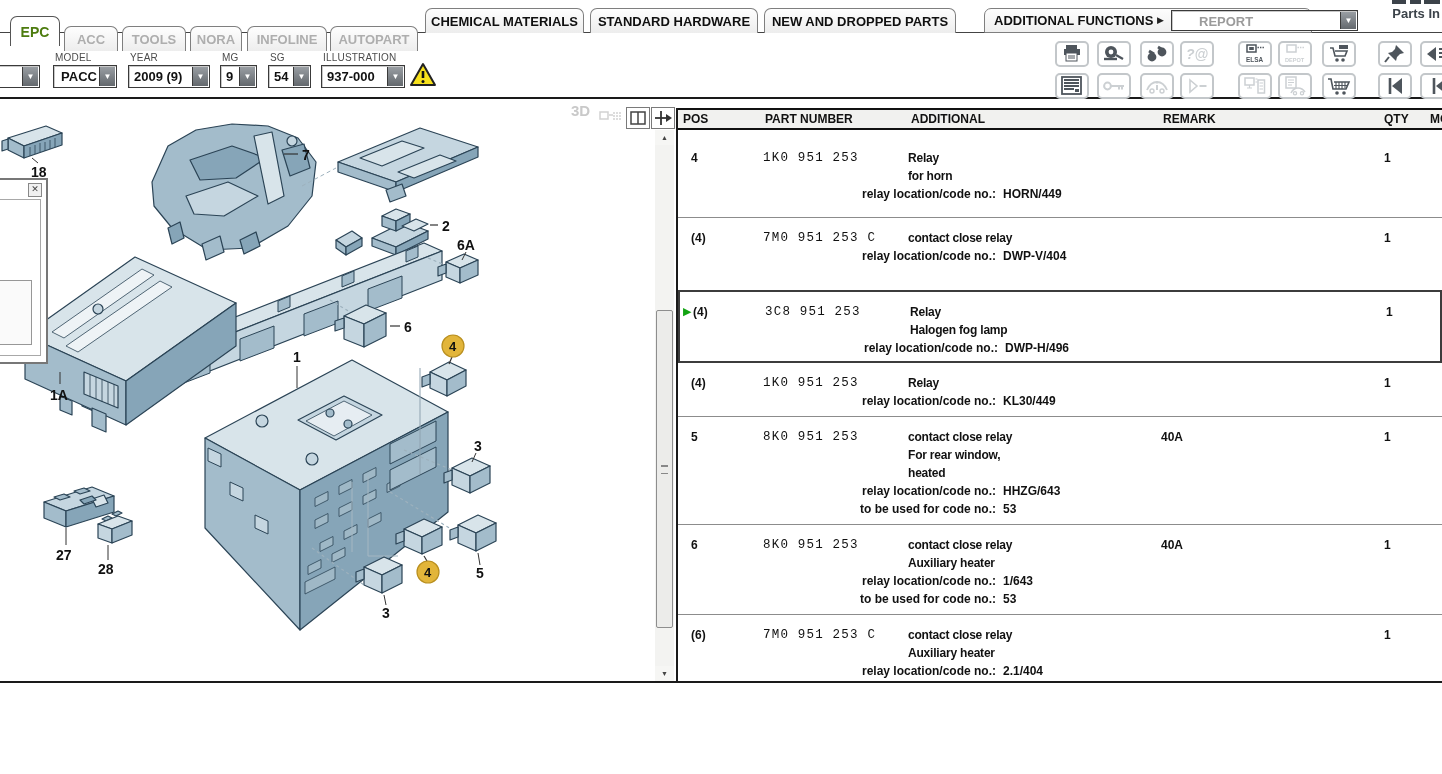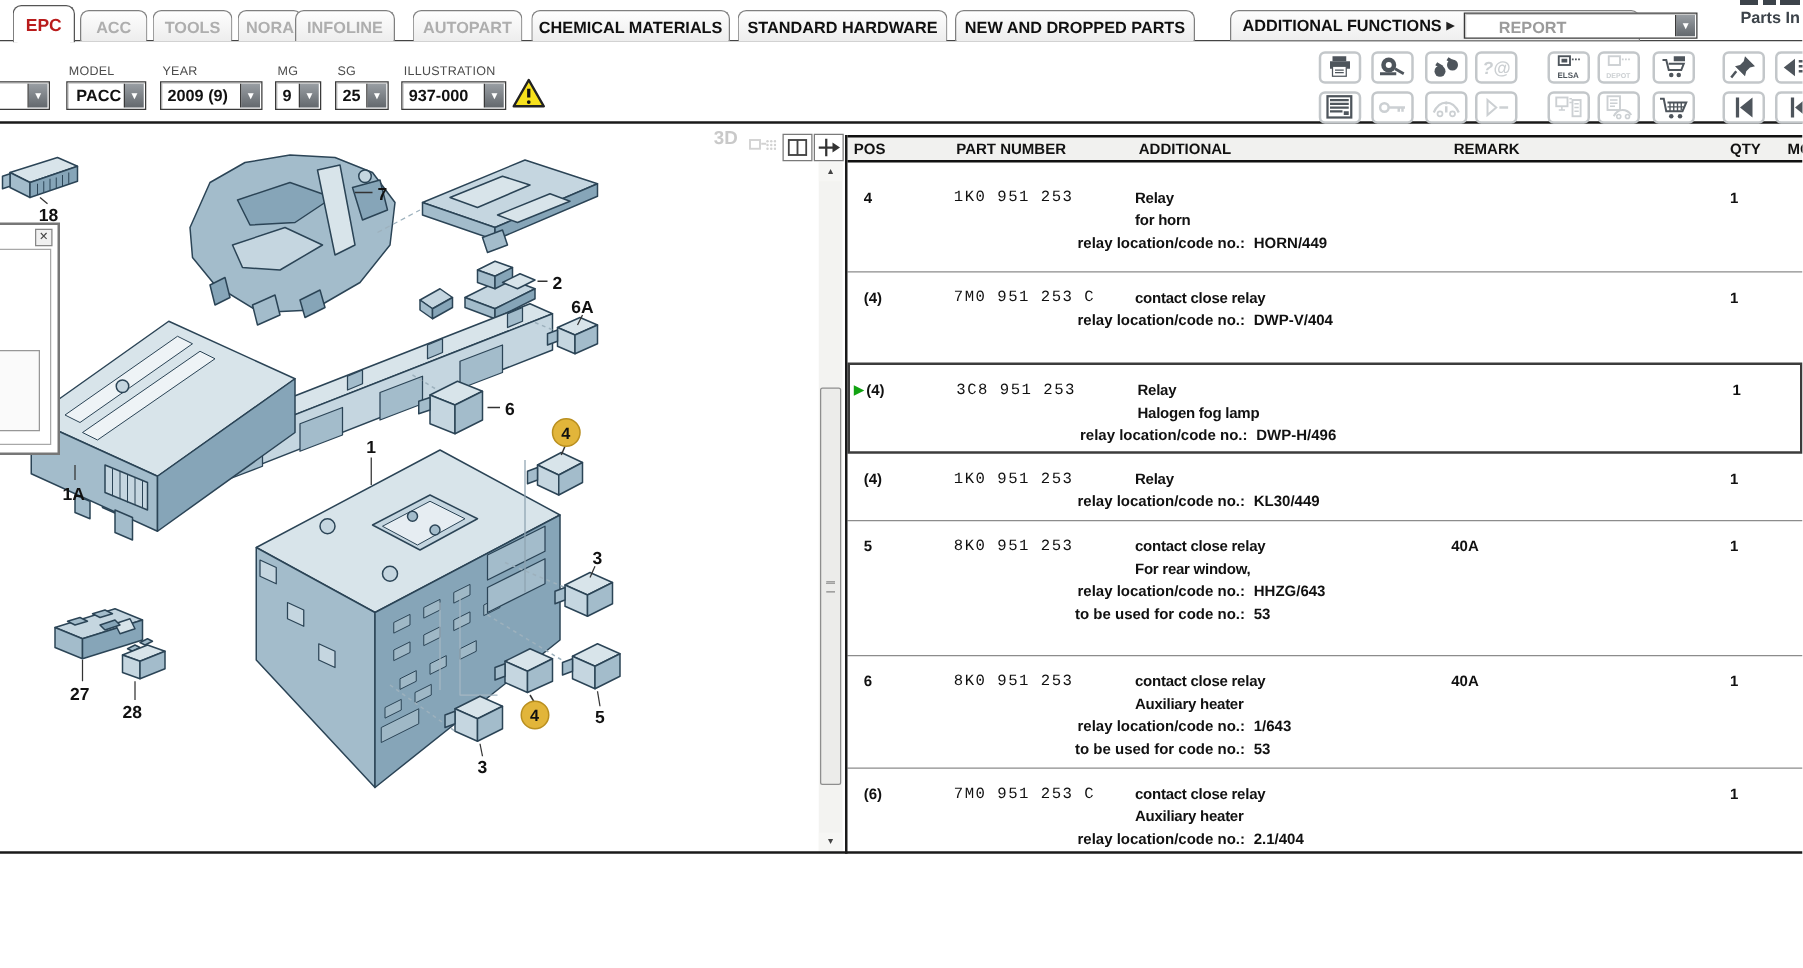--- a/index.html
+++ b/index.html
@@ -3,23 +3,23 @@
 <meta charset="utf-8">
 <style>
   html,body{margin:0;padding:0;}
   #app{position:relative;width:1442px;height:774px;background:#fff;overflow:hidden;
        font-family:"Liberation Sans",sans-serif;color:#111;}
   
   .tabline{position:absolute;top:32px;left:0;right:0;height:1px;background:#444;z-index:1;}
   .tab{position:absolute;top:8px;height:25px;box-sizing:border-box;border:1px solid #7f7f7f;border-bottom:none;
        border-radius:7px 7px 0 0;background:linear-gradient(#fefefe,#ededed);
        display:flex;align-items:center;justify-content:center;font-weight:bold;font-size:13px;z-index:2;}
-  .tab.disabled{color:#aeaeae;}
+  .tab.disabled{color:#aeaeae;margin-top:18px;}
   .tab.enabled{color:#101010;}
-  .tab.active{top:4px;height:30px;background:#fff;z-index:3;font-size:14px;color:#b91c1c;border-color:#555;}
+  .tab.active{top:16px;height:30px;background:#fff;z-index:3;font-size:14px;color:#4d7c0f;border-color:#555;}
   #af-tab{position:absolute;left:984px;top:8px;width:328px;height:25px;box-sizing:border-box;
           border:1px solid #7f7f7f;border-radius:7px 7px 0 0;background:linear-gradient(#fdfdfd,#efefef);z-index:2;}
   #af-label{position:absolute;left:9px;top:4px;font-weight:bold;font-size:13px;color:#101010;}
   #af-arrow{position:absolute;left:172px;top:6px;font-size:9px;color:#222;}
   
   #brand{position:absolute;right:2px;top:6px;font-weight:bold;font-size:13px;color:#3c434a;z-index:2;}
   #brand-logo{position:absolute;right:2px;top:0;width:48px;height:4px;z-index:2;
       background:linear-gradient(90deg,#3c434a 30%,#fff 30% 38%,#3c434a 38% 60%,#fff 60% 66%,#3c434a 66%);}
   
   .sel{position:absolute;height:23px;box-sizing:border-box;background:#fff;border:1px solid #3a3a3a;
@@ -85,21 +85,21 @@
 </head>
 <body>
 
 <div id="app">
   <div class="tabline"></div>
   <div id="tabbar">
       <div class="tab active" style="left: 10px; width: 50px;">EPC</div>
       <div class="tab disabled" style="left: 64px; width: 54px;">ACC</div>
       <div class="tab disabled" style="left: 122px; width: 64px;">TOOLS</div>
       <div class="tab disabled" style="left: 190px; width: 52px;">NORA</div>
-      <div class="tab disabled" style="left: 236px; width: 80px;">INFOLINE</div>
+      <div class="tab disabled" style="left: 247px; width: 80px;">INFOLINE</div>
       <div class="tab disabled" style="left: 330px; width: 88px;">AUTOPART</div>
       <div class="tab enabled" style="left: 425px; width: 159px;">CHEMICAL MATERIALS</div>
       <div class="tab enabled" style="left: 590px; width: 168px;">STANDARD HARDWARE</div>
       <div class="tab enabled" style="left: 764px; width: 192px;">NEW AND DROPPED PARTS</div>
     </div>
 
   <div id="af-tab">
     <span id="af-label">ADDITIONAL FUNCTIONS</span>
     <span id="af-arrow">▶</span>
     <div class="sel" style="left:186px;top:1px;width:187px;height:21px;">
@@ -126,21 +126,21 @@
         <span class="val">2009 (9)</span>
         <span class="btn">▼</span>
       </div>
       <div class="flabel" style="left: 222px; top: 52px;">MG</div>
       <div class="sel" style="left: 220px; top: 65px; width: 37px;">
         <span class="val">9</span>
         <span class="btn">▼</span>
       </div>
       <div class="flabel" style="left: 270px; top: 52px;">SG</div>
       <div class="sel" style="left: 268px; top: 65px; width: 43px;">
-        <span class="val">25</span>
+        <span class="val">54</span>
         <span class="btn">▼</span>
       </div>
       <div class="flabel" style="left: 323px; top: 52px;">ILLUSTRATION</div>
       <div class="sel" style="left: 321px; top: 65px; width: 84px;">
         <span class="val">937-000</span>
         <span class="btn">▼</span>
       </div>
     </div>
 
   <svg style="position:absolute;left:408px;top:61px;z-index:2;" width="30" height="28" viewBox="0 0 30 28">
@@ -631,20 +631,23 @@
         <span class="c-remark" style="top: 13px;">40A</span>
         <span class="c-qty" style="top: 13px;">1</span>
         <div class="dlines" style="top: 13px;">
           <div class="dline">
             <span class="d-desc">contact close relay</span>
           </div>
           <div class="dline">
             <span class="d-desc">For rear window,</span>
           </div>
           <div class="dline">
+            <span class="d-desc">heated</span>
+          </div>
+          <div class="dline">
             <span class="d-klabel">relay location/code no.:</span>
             <span class="d-kvalue">HHZG/643</span>
           </div>
           <div class="dline">
             <span class="d-klabel">to be used for code no.:</span>
             <span class="d-kvalue">53</span>
           </div>
         </div>
       </div>
       <div class="trow sep" style="top: 394px; height: 90px;">

